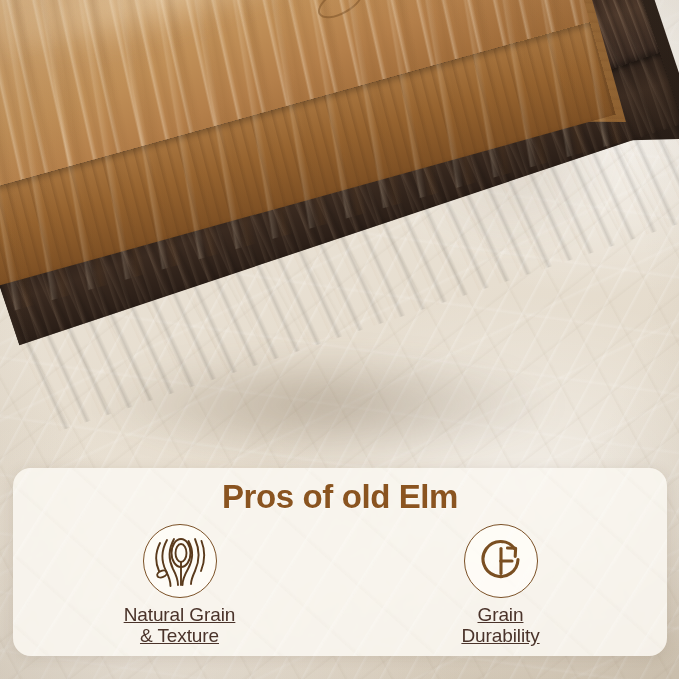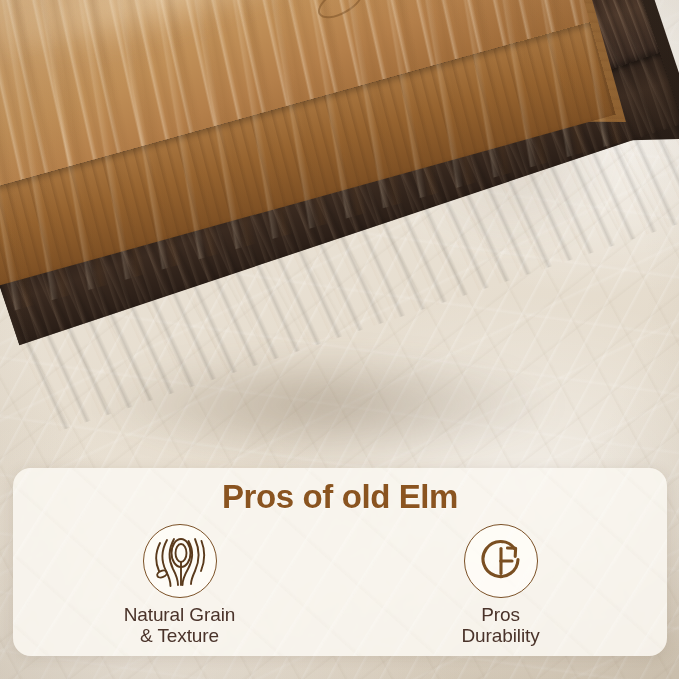--- a/index.html
+++ b/index.html
@@ -288,20 +288,21 @@
     box-sizing: border-box;
   }
   .feature-label {
     margin-top: 6px;
     text-align: center;
     font-size: 19px;
     line-height: 1.12;
     color: #4a332a;
     white-space: pre-line;
     letter-spacing: -0.1px;
+    text-decoration: underline;
   }
 </style>
 </head>
 <body>
 
 <div id="stage">
 
   <div class="backdrop"></div>
   <div class="crinkle"></div>
   <div class="crinkle2"></div>
@@ -364,21 +365,21 @@
             <svg width="52" height="52" viewBox="0 0 52 52" aria-hidden="true">
               <g fill="none" stroke="#7a4f22" stroke-width="3.1" stroke-linecap="round" stroke-linejoin="round">
                 <path d="M39.5 13.5 A17.5 17.5 0 1 0 43 24.5"></path>
                 <path d="M32.5 13 L40.6 13.3 L40.2 21.4"></path>
                 <path d="M26 13.5 L26 26"></path>
                 <path d="M26 26 L37 26"></path>
                 <path d="M26 26 L26 38.5"></path>
               </g>
             </svg>
           </div>
-          <div class="feature-label">Pros
+          <div class="feature-label">Grain
 Durability</div>
         </div>
 
 
 
       </div>
     </div>
   </div>
 
 </div>

